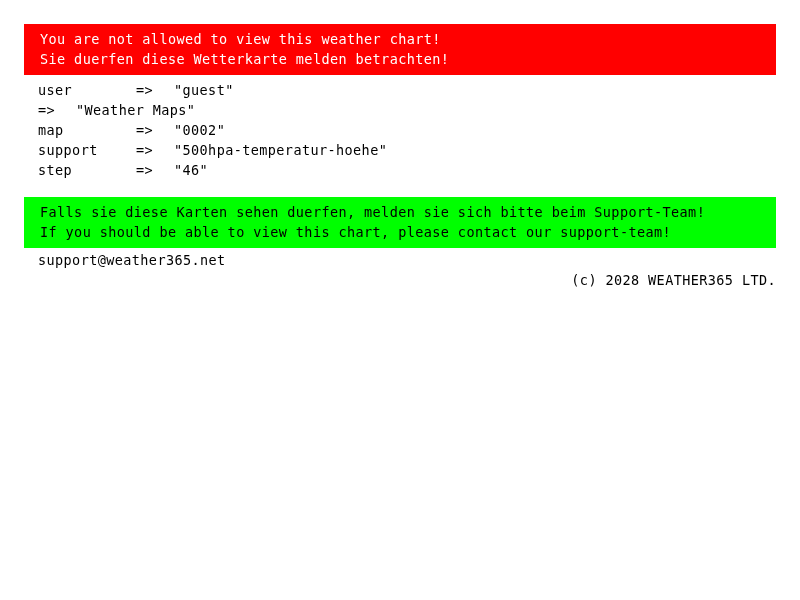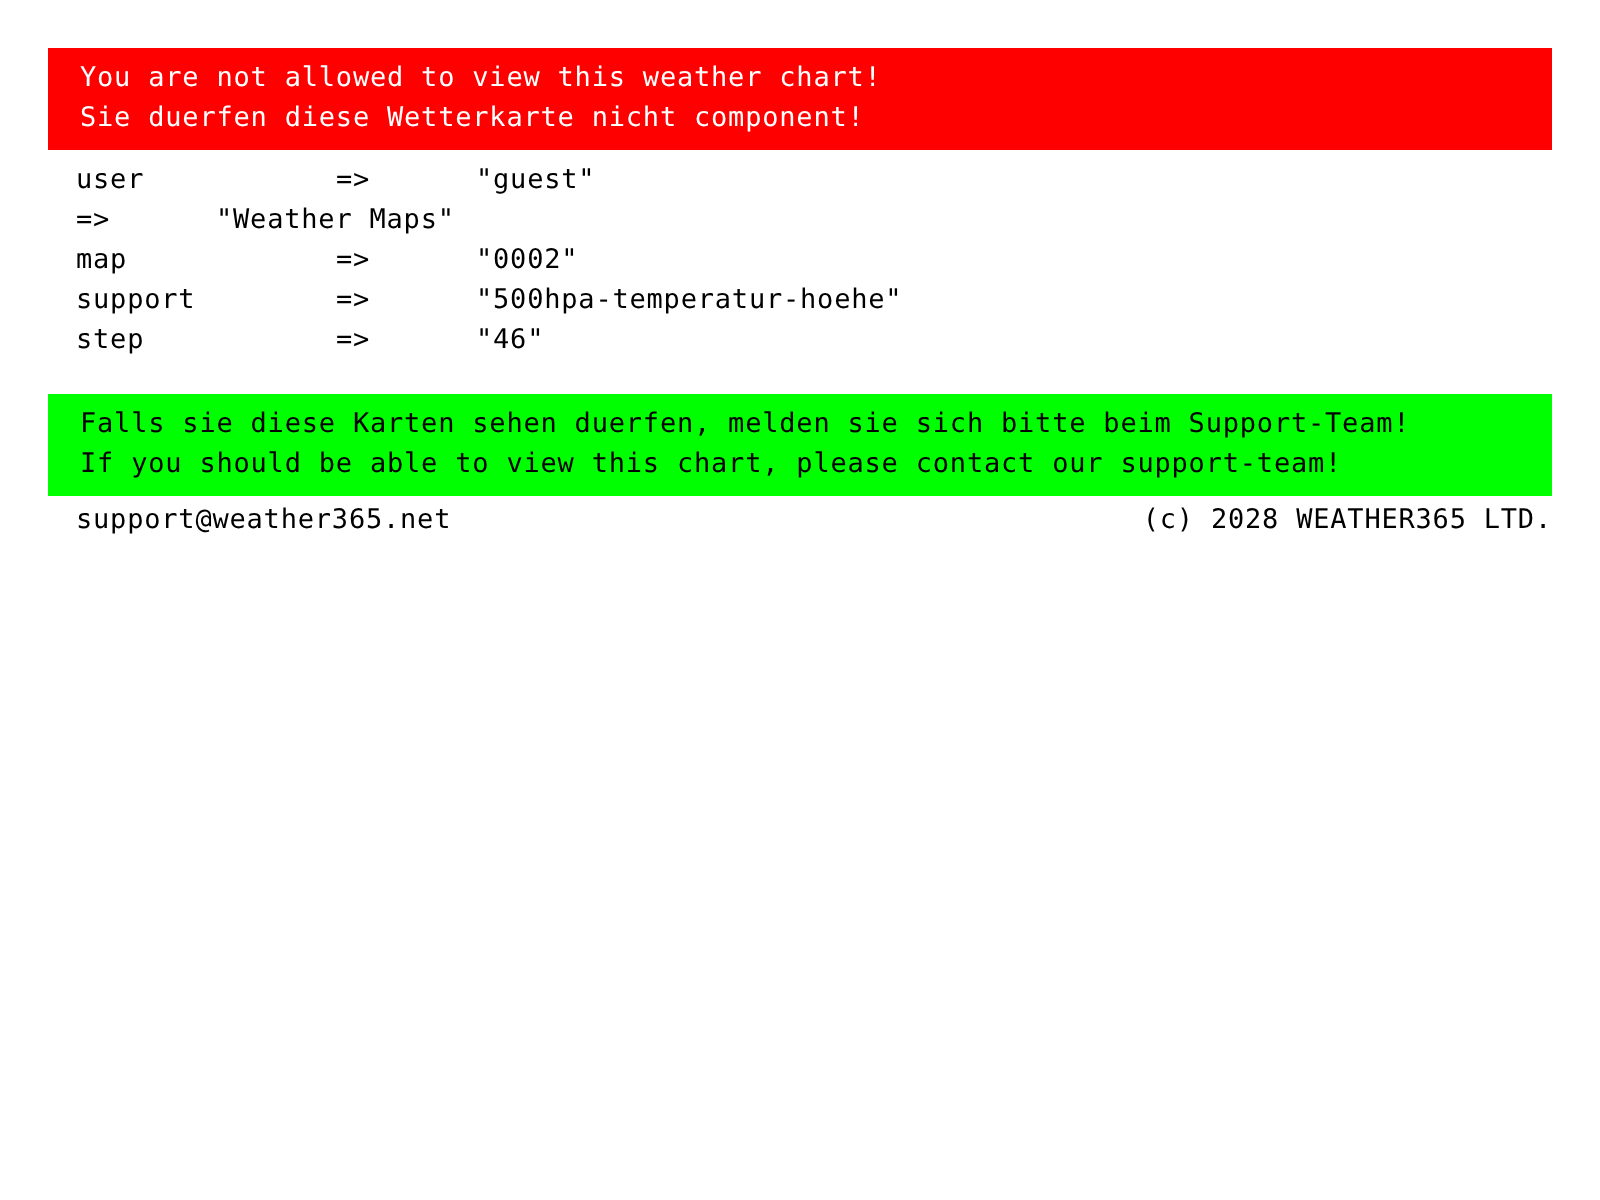--- a/index.html
+++ b/index.html
@@ -53,21 +53,20 @@
     left: 38px;
     top: 80px;
     width: 740px;
   }
   .param-row {
     display: flex;
     line-height: 20px;
     white-space: pre;
     letter-spacing: 0.4px;
     font-size: 13.5px;
-    gap: 32px;
   }
   .param-key {
     width: 98px;
     flex: 0 0 98px;
   }
   .param-arrow {
     width: 38px;
     flex: 0 0 38px;
   }
   .param-value {
@@ -77,33 +76,34 @@
     position: absolute;
     left: 38px;
     top: 250px;
     width: 738px;
     display: flex;
     justify-content: space-between;
     font-size: 13.5px;
     line-height: 20px;
     white-space: pre;
     letter-spacing: 0.4px;
+    flex-direction: column;
   }
   .footer-right {
     text-align: right;
   }
 </style>
 </head>
 <body>
 
 <div class="page">
 
   <div class="banner banner-error">
     <div class="banner-line">You are not allowed to view this weather chart!</div>
-    <div class="banner-line">Sie duerfen diese Wetterkarte nicht component!</div>
+    <div class="banner-line">Sie duerfen diese Wetterkarte melden betrachten!</div>
   </div>
 
   <div class="params">
     <div class="param-row">
       <span class="param-key">user</span>
       <span class="param-arrow">=&gt;</span>
       <span class="param-value">"guest"</span>
     </div>
     <div class="param-row">
       <span class="param-arrow">=&gt;</span>

